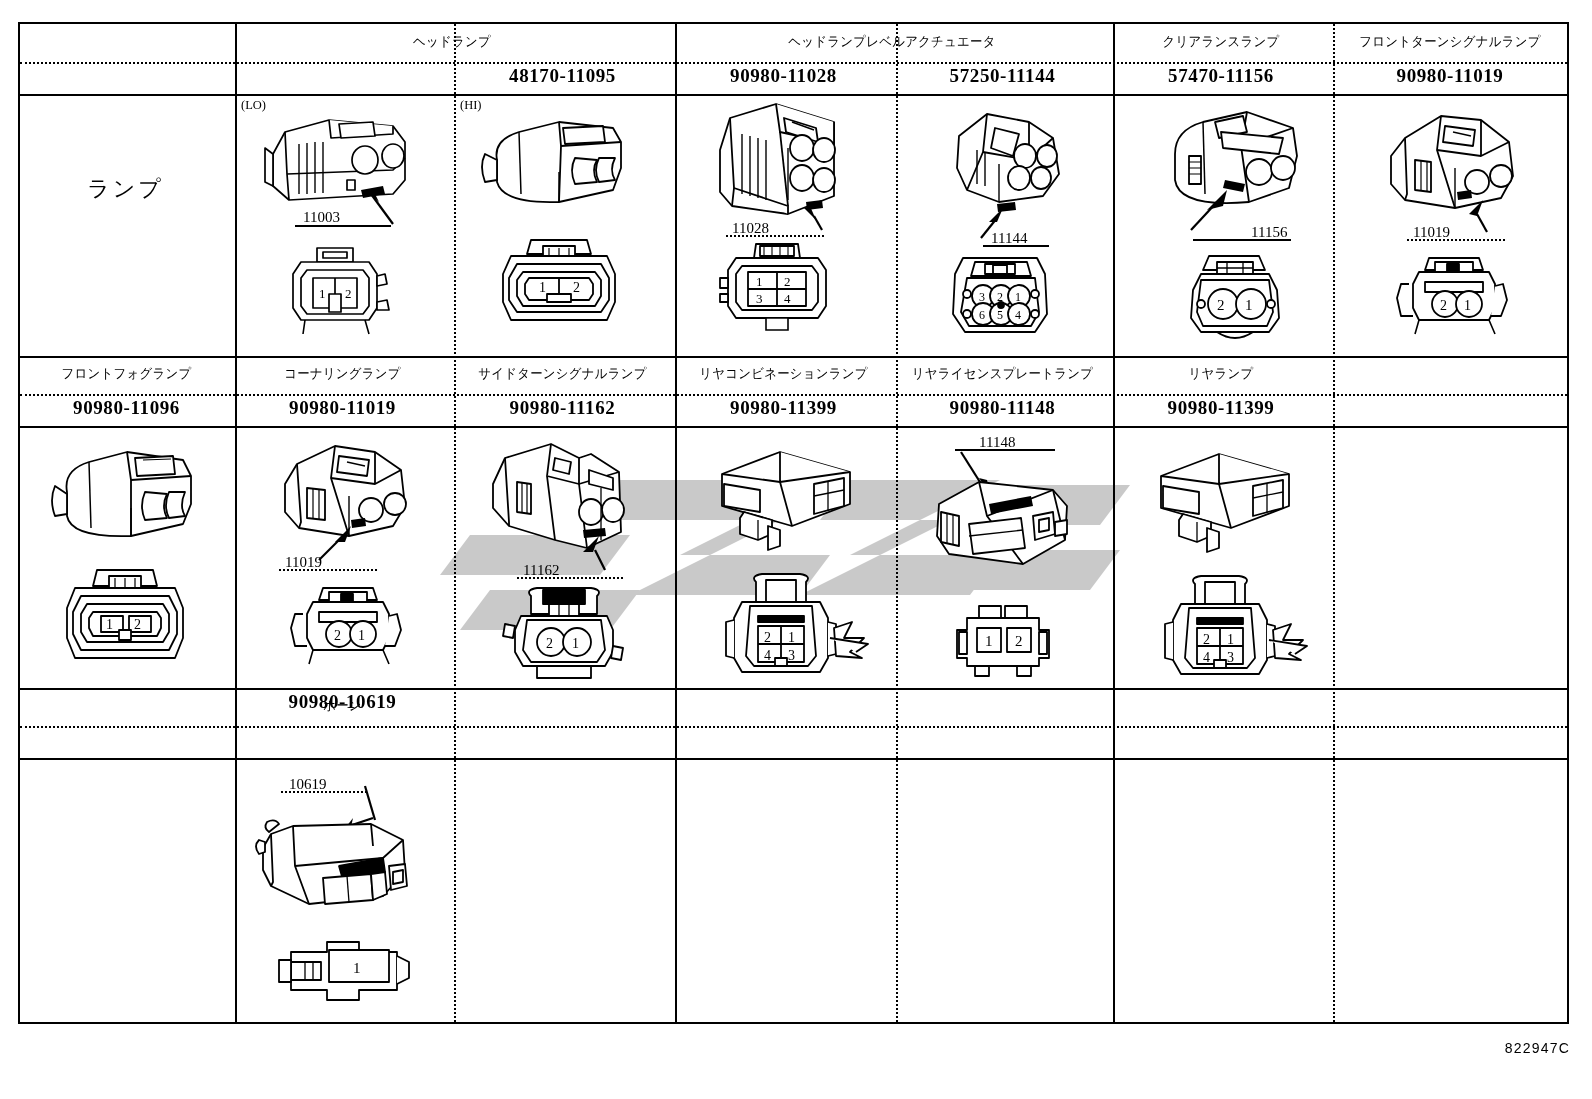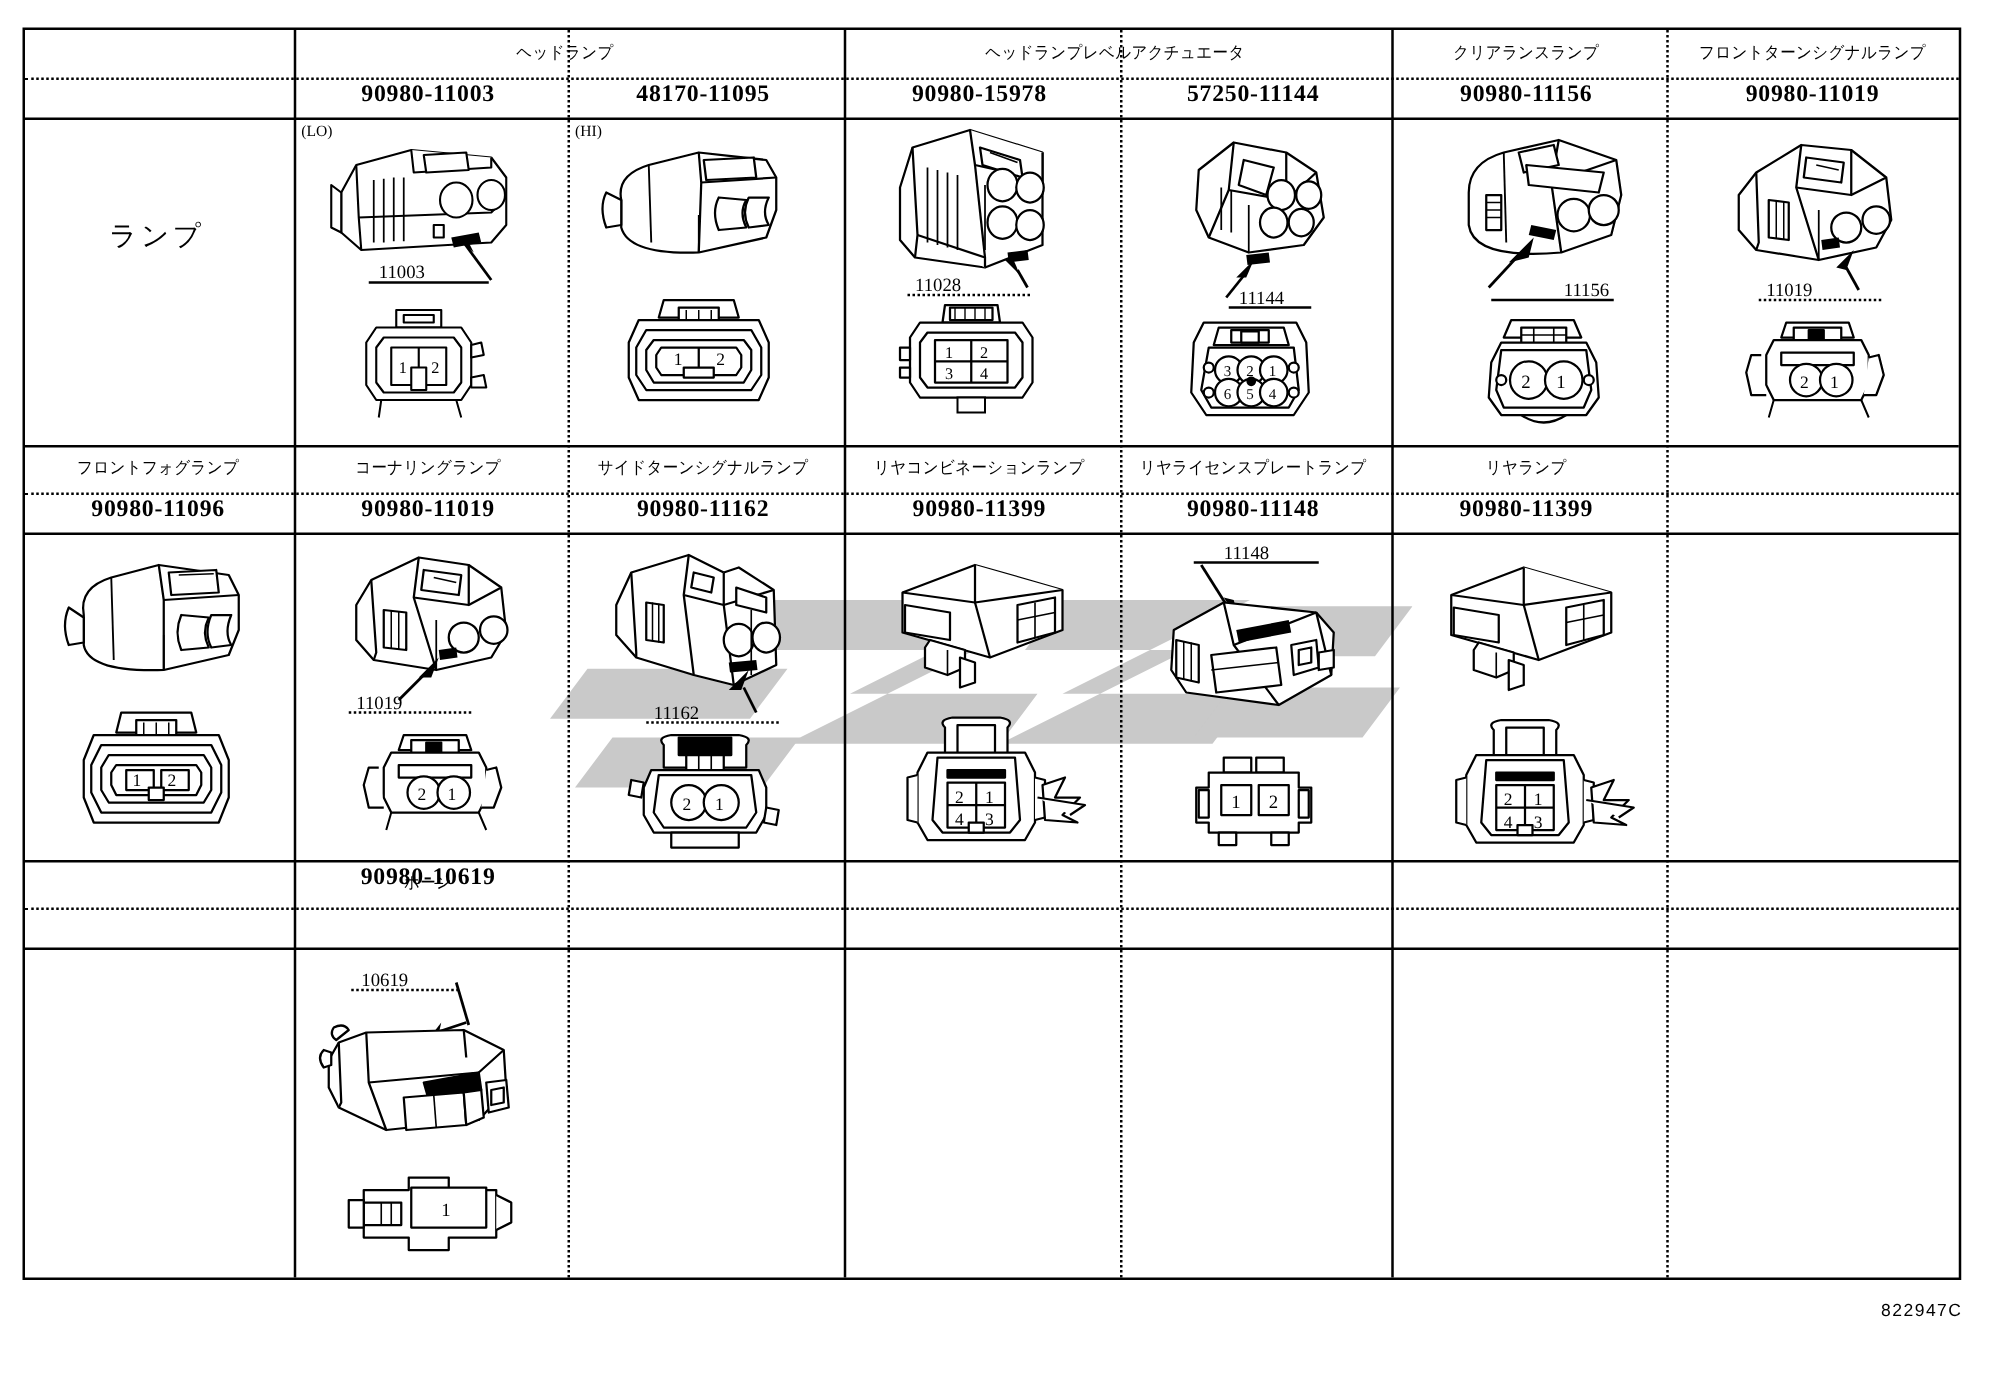--- a/index.html
+++ b/index.html
@@ -146,25 +146,24 @@
     <div class="vline dotted" style="left:1313px;"></div>
   </div>
 
   <div class="cell grp-label" style="left:18px;top:22px;width:215px;height:334px;">ランプ</div>
 
   <div class="cell cat-name" style="left:233px;top:24px;width:438px;height:36px;">ヘッドランプ</div>
   <div class="cell cat-name" style="left:673px;top:24px;width:438px;height:36px;">ヘッドランプレベルアクチュエータ</div>
   <div class="cell cat-name" style="left:1111px;top:24px;width:220px;height:36px;">クリアランスランプ</div>
   <div class="cell cat-name" style="left:1331px;top:24px;width:238px;height:36px;">フロントターンシグナルランプ</div>
 
-  <div class="cell part-no" style="left:233px;top:60px;width:219px;height:32px;">90980-11003</div>
   <div class="cell part-no" style="left:452px;top:60px;width:221px;height:32px;">48170-11095</div>
-  <div class="cell part-no" style="left:673px;top:60px;width:221px;height:32px;">90980-15978</div>
+  <div class="cell part-no" style="left:673px;top:60px;width:221px;height:32px;">90980-11028</div>
   <div class="cell part-no" style="left:894px;top:60px;width:217px;height:32px;">57250-11144</div>
-  <div class="cell part-no" style="left:1111px;top:60px;width:220px;height:32px;">90980-11156</div>
+  <div class="cell part-no" style="left:1111px;top:60px;width:220px;height:32px;">57470-11156</div>
   <div class="cell part-no" style="left:1331px;top:60px;width:238px;height:32px;">90980-11019</div>
 
   <div class="cell draw-cell" style="left:233px;top:94px;width:219px;height:260px;">
     <span class="hv-label">(LO)</span>
     <svg class="art" width="200" height="256" viewBox="0 0 200 256">
       <g fill="#fff" stroke="#000" stroke-width="1.7" stroke-linejoin="round">
         <path d="M30 56 L42 34 L86 22 L150 28 L162 44 L162 82 L150 96 L46 102 L30 88 Z"></path>
         <path d="M42 34 L44 76 L46 102"></path>
         <path d="M44 76 L150 72 L162 60"></path>
         <path d="M86 22 L88 40 L150 36 L150 28"></path>

